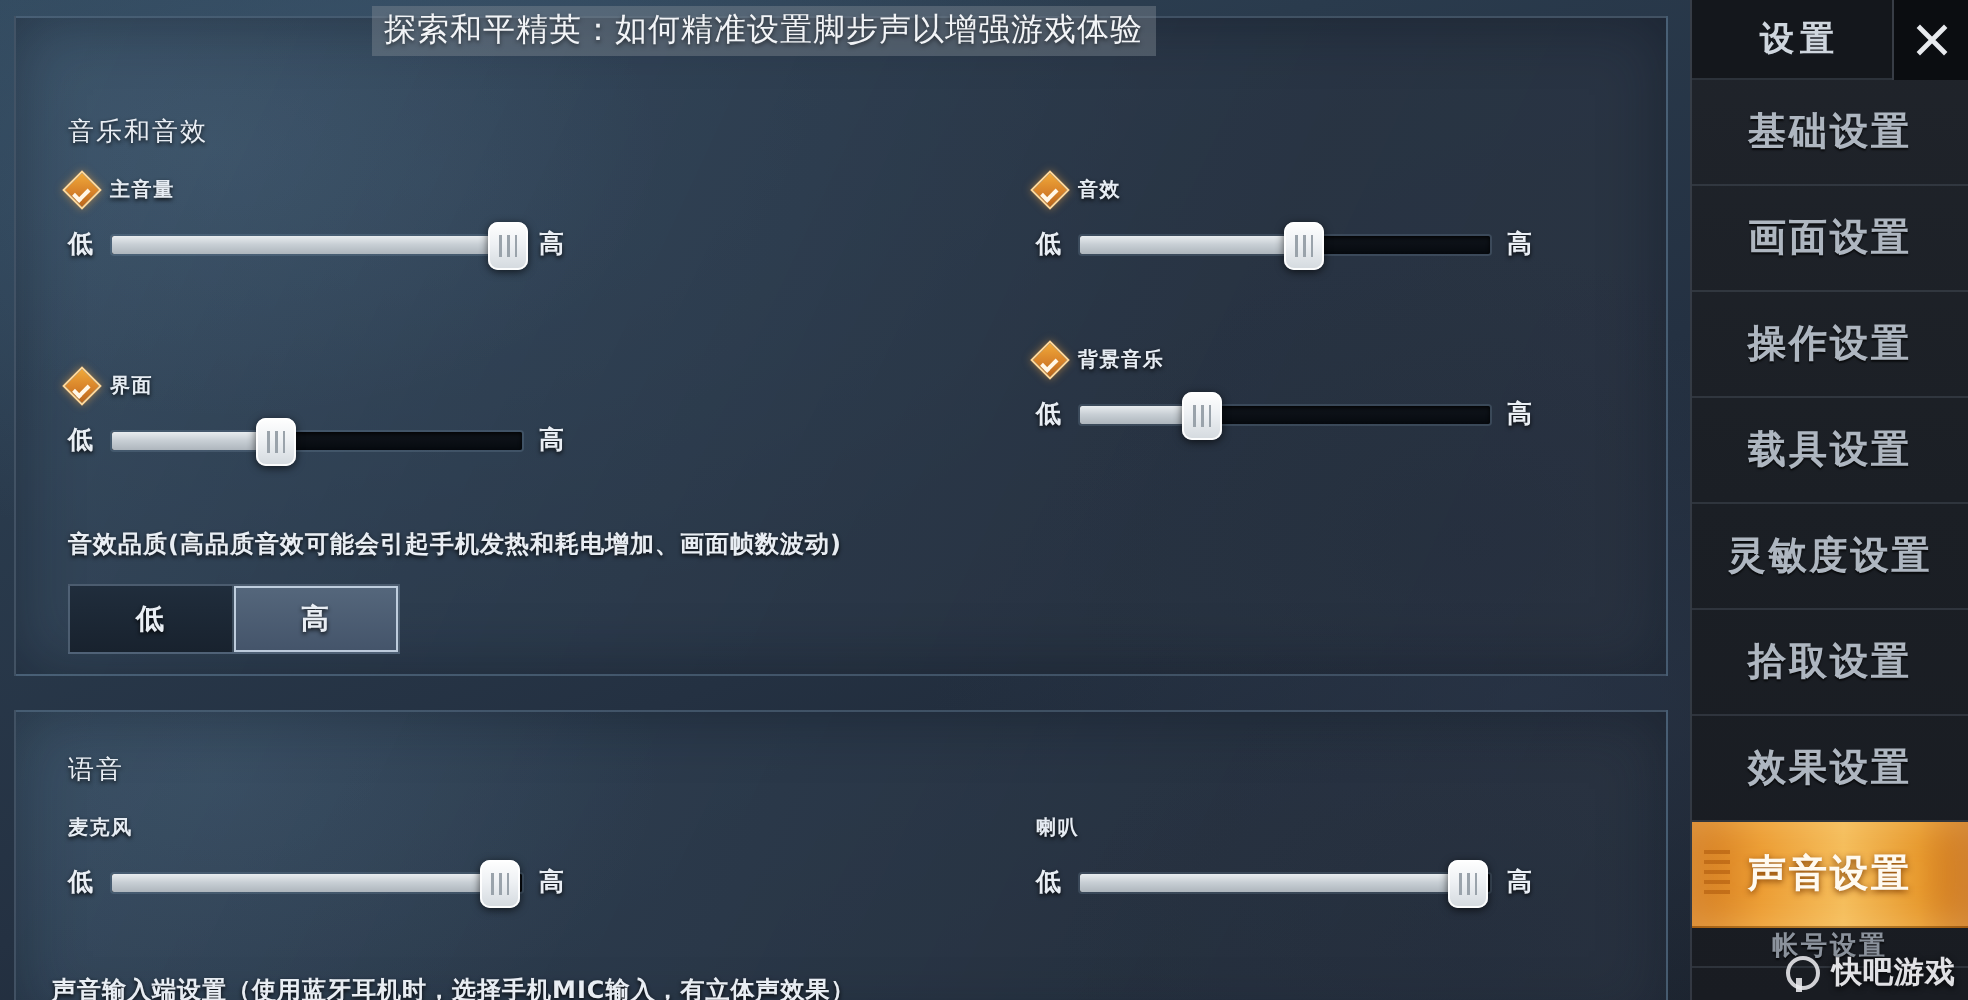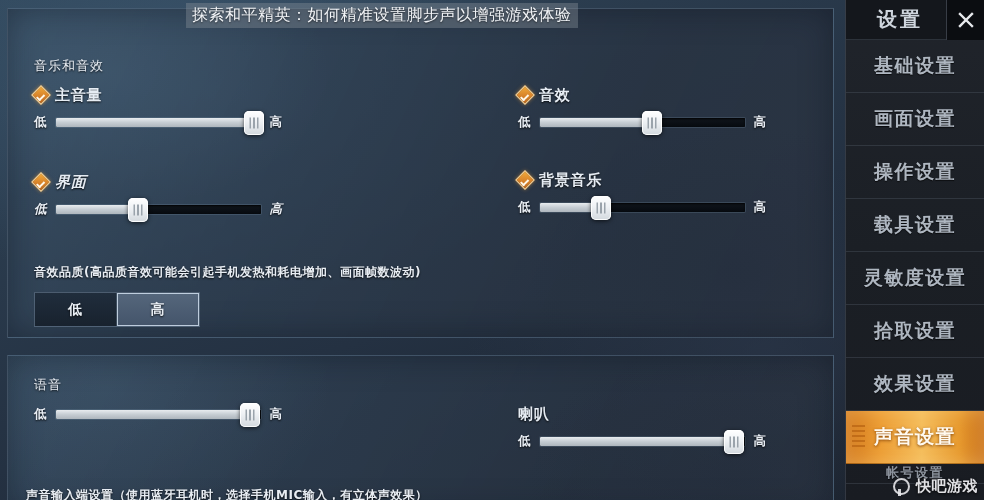--- a/index.html
+++ b/index.html
@@ -66,21 +66,21 @@
   }
   .diamond::after{
     content:"";
     position:absolute; left:3px; top:5px;
     width:6px;height:3px;
     border-left:2px solid #fff7e8;
     border-bottom:2px solid #fff7e8;
     transform:rotate(-90deg);
   }
   .setting-label{
-    color:#e6ecf3; font-size:15px; font-weight:bold;
+    color:#e6ecf3; font-size:10px; font-weight:bold;
     letter-spacing:0.8px;
     text-shadow:0 1px 2px rgba(0,0,0,0.85);
     white-space:nowrap;
   }
   .setting-label.plain{ margin-left:0; }
 
   .slider-row{ display:flex; align-items:center; gap:9px; }
   .endcap{
     color:#e9eef4; font-size:12.5px; font-weight:bold;
     text-shadow:0 1px 2px rgba(0,0,0,0.85);
@@ -164,21 +164,21 @@
   #sidebar-header{
     position:relative;
     height:40px;
     display:flex; align-items:center;
     background:#14171c;
     border-bottom:1px solid rgba(90,100,115,0.35);
   }
   #sidebar-title{
     flex:1;
     text-align:center;
-    color:#cfd6de; font-size:20px; font-weight:bold;
+    color:#cfd6de; font-size:17px; font-weight:bold;
     letter-spacing:3px;
     padding-left:8px;
   }
   #close-button{
     width:38px; height:40px;
     display:flex; align-items:center; justify-content:center;
     border-left:1px solid rgba(110,120,135,0.45);
     cursor:pointer;
     background:#0b0d11;
   }
@@ -293,21 +293,21 @@
         <div class="slider-row">
           <span class="endcap">低</span>
           <div class="track" style="width:205px;">
             <div class="fill" style="width:55%;"></div>
             <div class="knob" style="left:55%;"></div>
           </div>
           <span class="endcap">高</span>
         </div>
       </div>
 
-      <div class="setting" style="left:26px; top:165px; width:270px;font-style:italic;">
+      <div class="setting" style="left:26px; top:176px; width:270px;">
         <div class="setting-head">
           <span class="diamond"></span>
           <span class="setting-label">界面</span>
         </div>
         <div class="slider-row">
           <span class="endcap">低</span>
           <div class="track" style="width:205px;">
             <div class="fill" style="width:40%;"></div>
             <div class="knob" style="left:40%;"></div>
           </div>
@@ -336,20 +336,23 @@
         <div class="qbtn selected">高</div>
       </div>
     </div>
   </div>
 
   <div class="panel" id="panel-voice">
     <div class="panel-inner">
       <div class="section-title" style="left:26px; top:20px;">语音</div>
 
       <div class="setting" style="left:26px; top:50px; width:270px;">
+        <div class="setting-head">
+          <span class="setting-label plain">麦克风</span>
+        </div>
         <div class="slider-row">
           <span class="endcap">低</span>
           <div class="track" style="width:205px;">
             <div class="fill" style="width:95%;"></div>
             <div class="knob" style="left:95%;"></div>
           </div>
           <span class="endcap">高</span>
         </div>
       </div>
 

